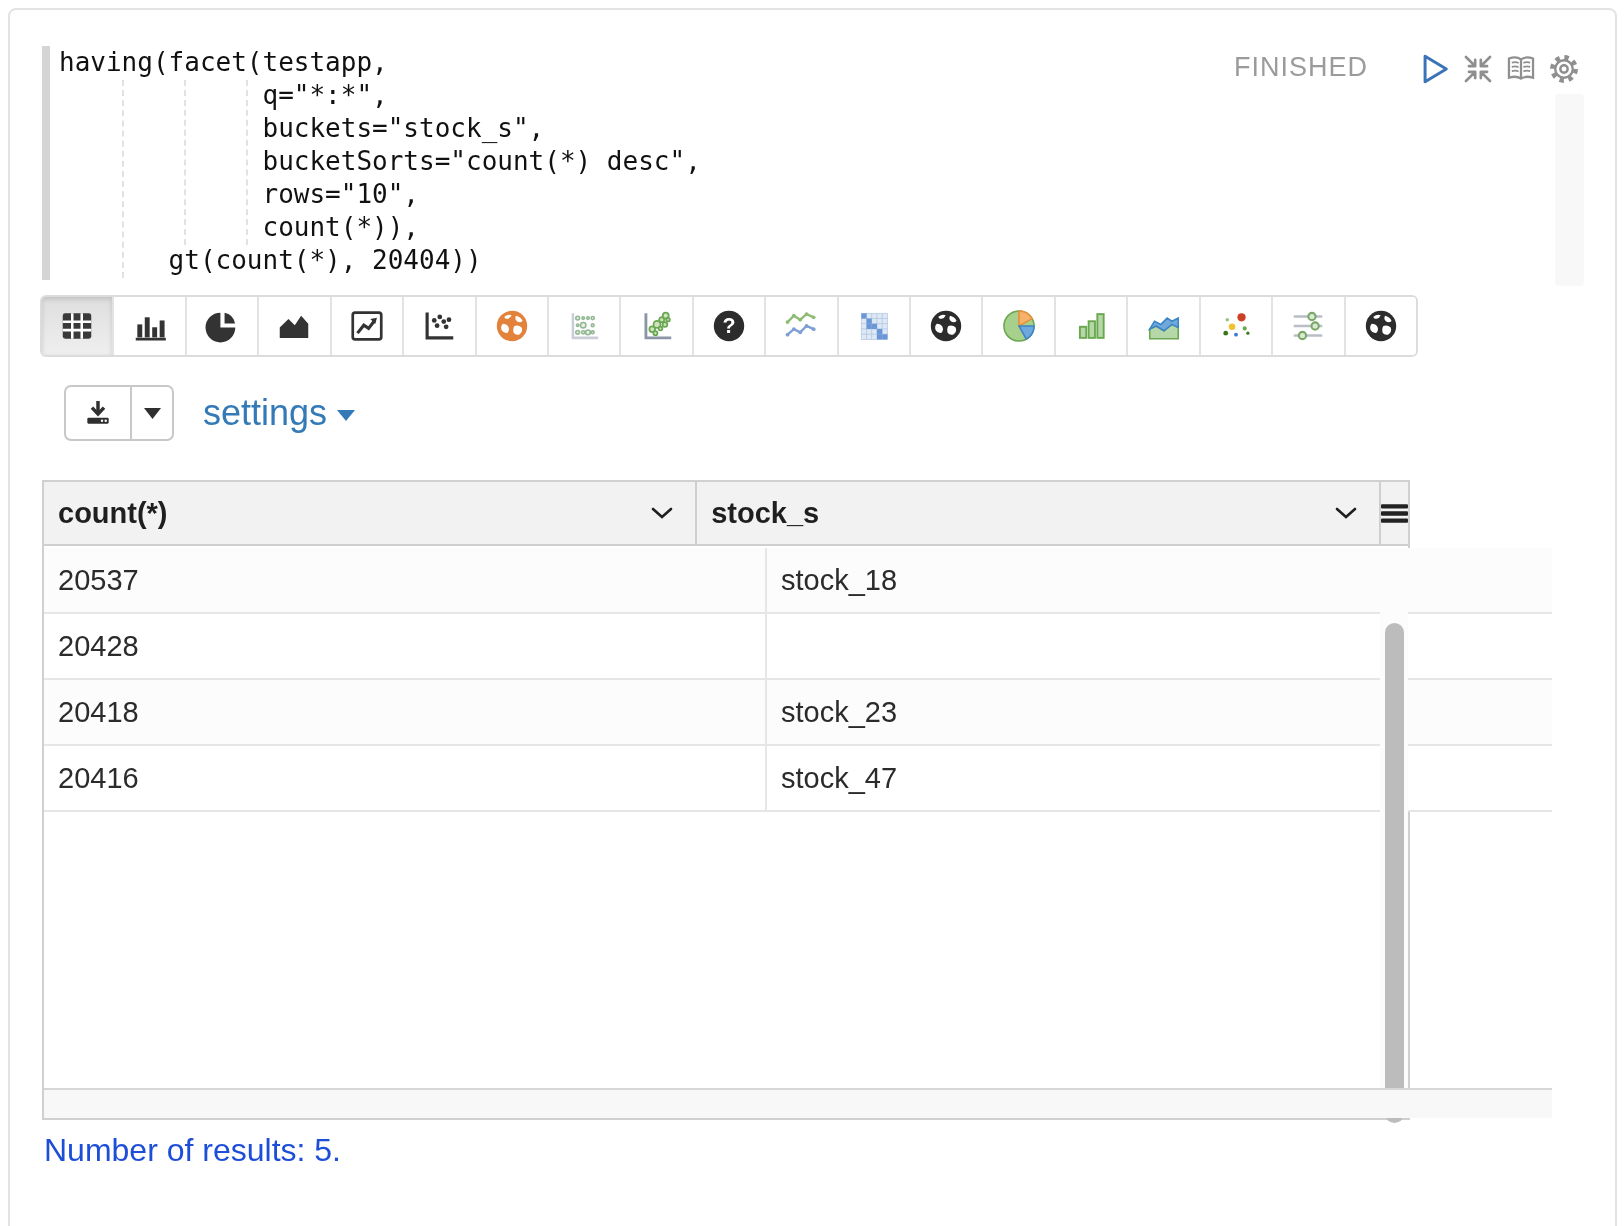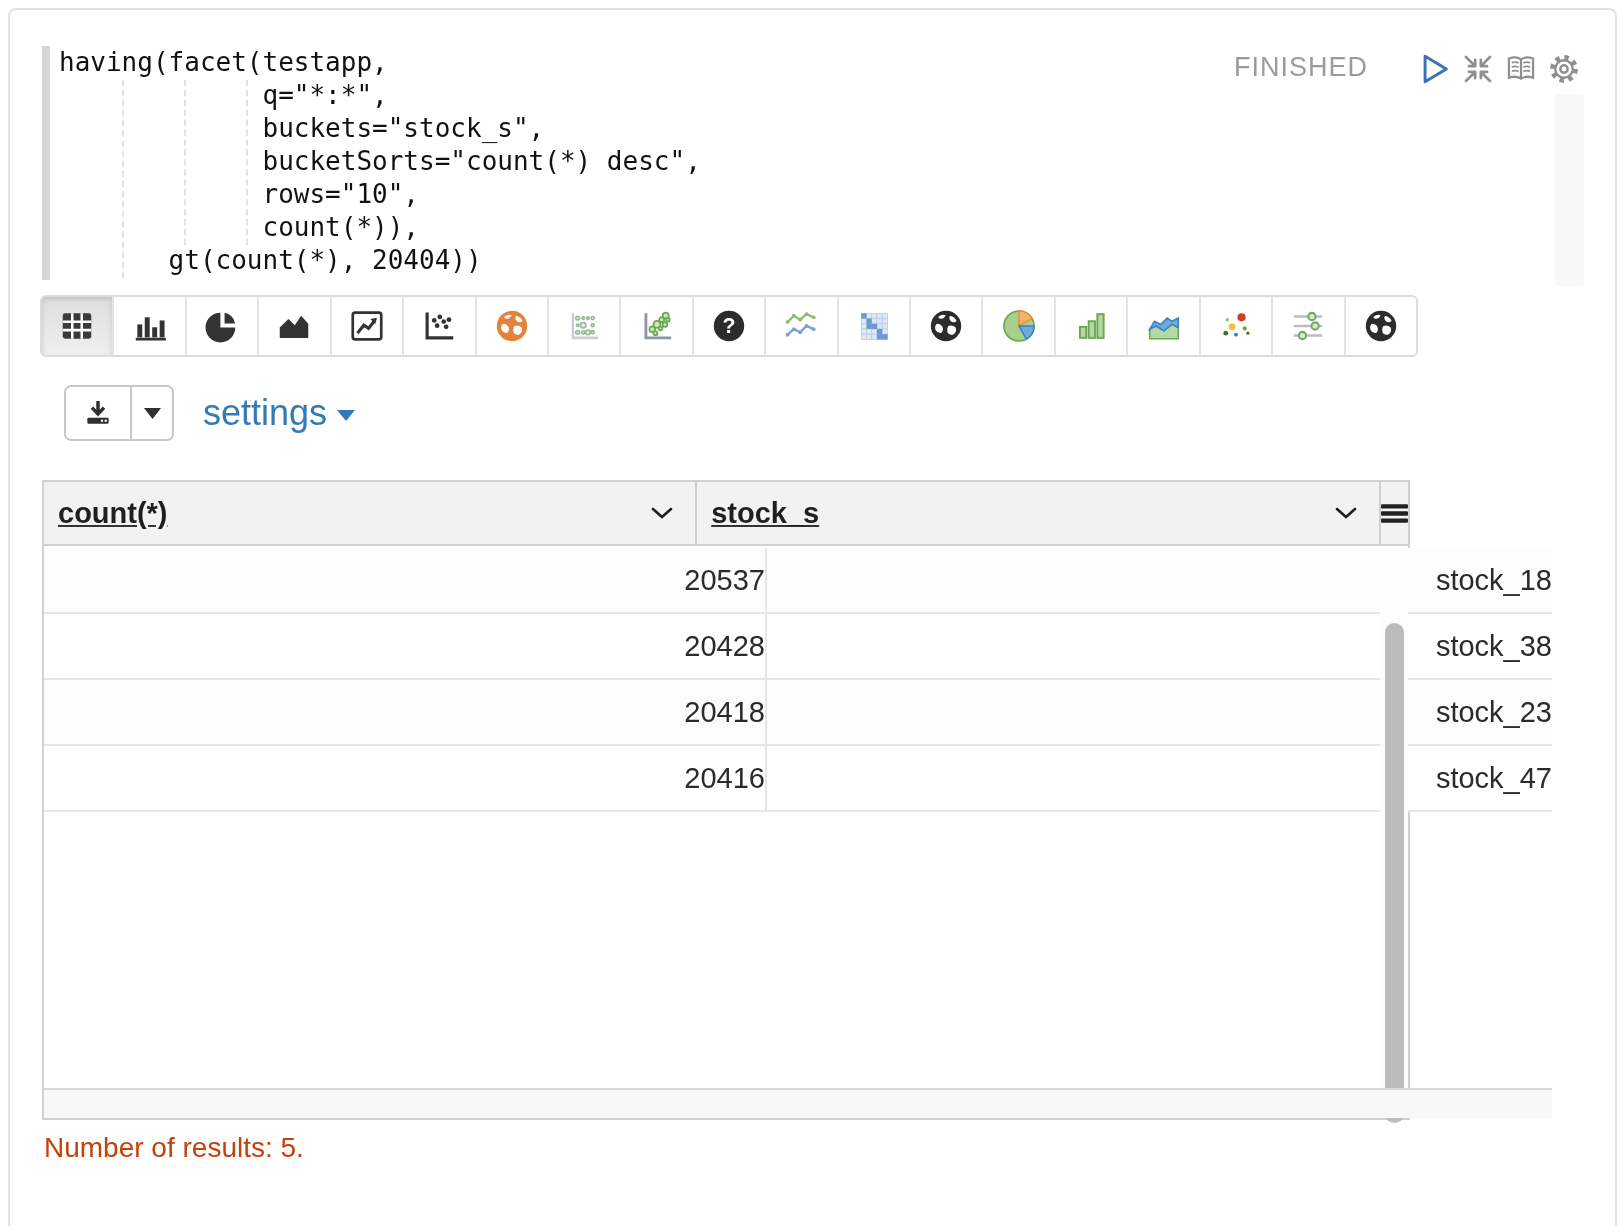--- a/index.html
+++ b/index.html
@@ -55,44 +55,44 @@
     position:absolute; left:193px; top:383px; font-size:36px; color:#337ab7;
     display:flex; align-items:center; height:40px; cursor:pointer;
   }
   .settings-caret {
     width:0; height:0; margin-left:10px; margin-top:4px;
     border-left:9px solid transparent; border-right:9px solid transparent; border-top:11px solid #337ab7;
   }
   
   .grid {
     position:absolute; left:32px; top:470px; width:1368px; height:640px;
-    border:2px solid #d0d0d0; background:#fff;text-decoration:underline;
+    border:2px solid #d0d0d0; background:#fff;
   }
   .grid-header { display:flex; height:64px; background:#f2f2f2; border-bottom:2px solid #cfcfcf; }
   .gh-cell {
     display:flex; align-items:center; justify-content:space-between;
     padding:0 22px 0 14px; font-weight:bold; font-size:29px; color:#1f1f1f;
     border-right:2px solid #cfcfcf; cursor:pointer; background:#f2f2f2;
   }
   .gh-c1 { width:723px; } .gh-c2 { width:757px; } .gh-menu { flex:1; justify-content:center; padding:0; border-right:none; }
-  .grid-body { position:absolute; left:0; top:66px; width:1508px;text-align:right; }
+  .grid-body { position:absolute; left:0; top:66px; width:1508px; }
   .grid-row { display:flex; height:66px; border-bottom:2px solid #e6e6e6; }
   .grid-row:nth-child(odd) { background:#fcfcfc; }
   .grid-row:nth-child(even) { background:#ffffff; }
   .gr-c1 { width:723px; border-right:2px solid #e6e6e6; }
   .gr-c2 { flex:1; }
   .gr-cell { font-size:29px; line-height:64px; padding-left:14px; color:#2b2b2b; overflow:hidden; }
   .grid-footer {
     position:absolute; left:0; bottom:0; width:1508px; height:30px;
     background:#f8f8f8; border-top:2px solid #d6d6d6;
   }
   .grid-scroll-col { position:absolute; right:0; top:66px; width:28px; height:540px; background:#fcfcfc; }
   .grid-scroll-thumb { position:absolute; right:4px; top:75px; width:19px; height:500px; background:#bcbcbc; border-radius:10px; cursor:pointer; }
   
-  .results-line { position:absolute; left:34px; top:1122px; font-size:28px; color:#c2410c; }
+  .results-line { position:absolute; left:34px; top:1122px; font-size:32px; color:#1d4ed8; }
 </style>
 </head>
 <body>
 
 <div class="paragraph">
 
   <div class="editor">
     <div class="editor-leftbar"></div>
     <pre class="code">having(facet(testapp,
              q="*:*",
@@ -397,21 +397,20 @@
       </div>
     </div>
 
     <div class="grid-body">
       <div class="grid-row">
         <div class="gr-cell gr-c1">20537</div>
         <div class="gr-cell gr-c2">stock_18</div>
       </div>
       <div class="grid-row">
         <div class="gr-cell gr-c1">20428</div>
-        <div class="gr-cell gr-c2">stock_38</div>
       </div>
       <div class="grid-row">
         <div class="gr-cell gr-c1">20418</div>
         <div class="gr-cell gr-c2">stock_23</div>
       </div>
       <div class="grid-row">
         <div class="gr-cell gr-c1">20416</div>
         <div class="gr-cell gr-c2">stock_47</div>
       </div>
     </div>

